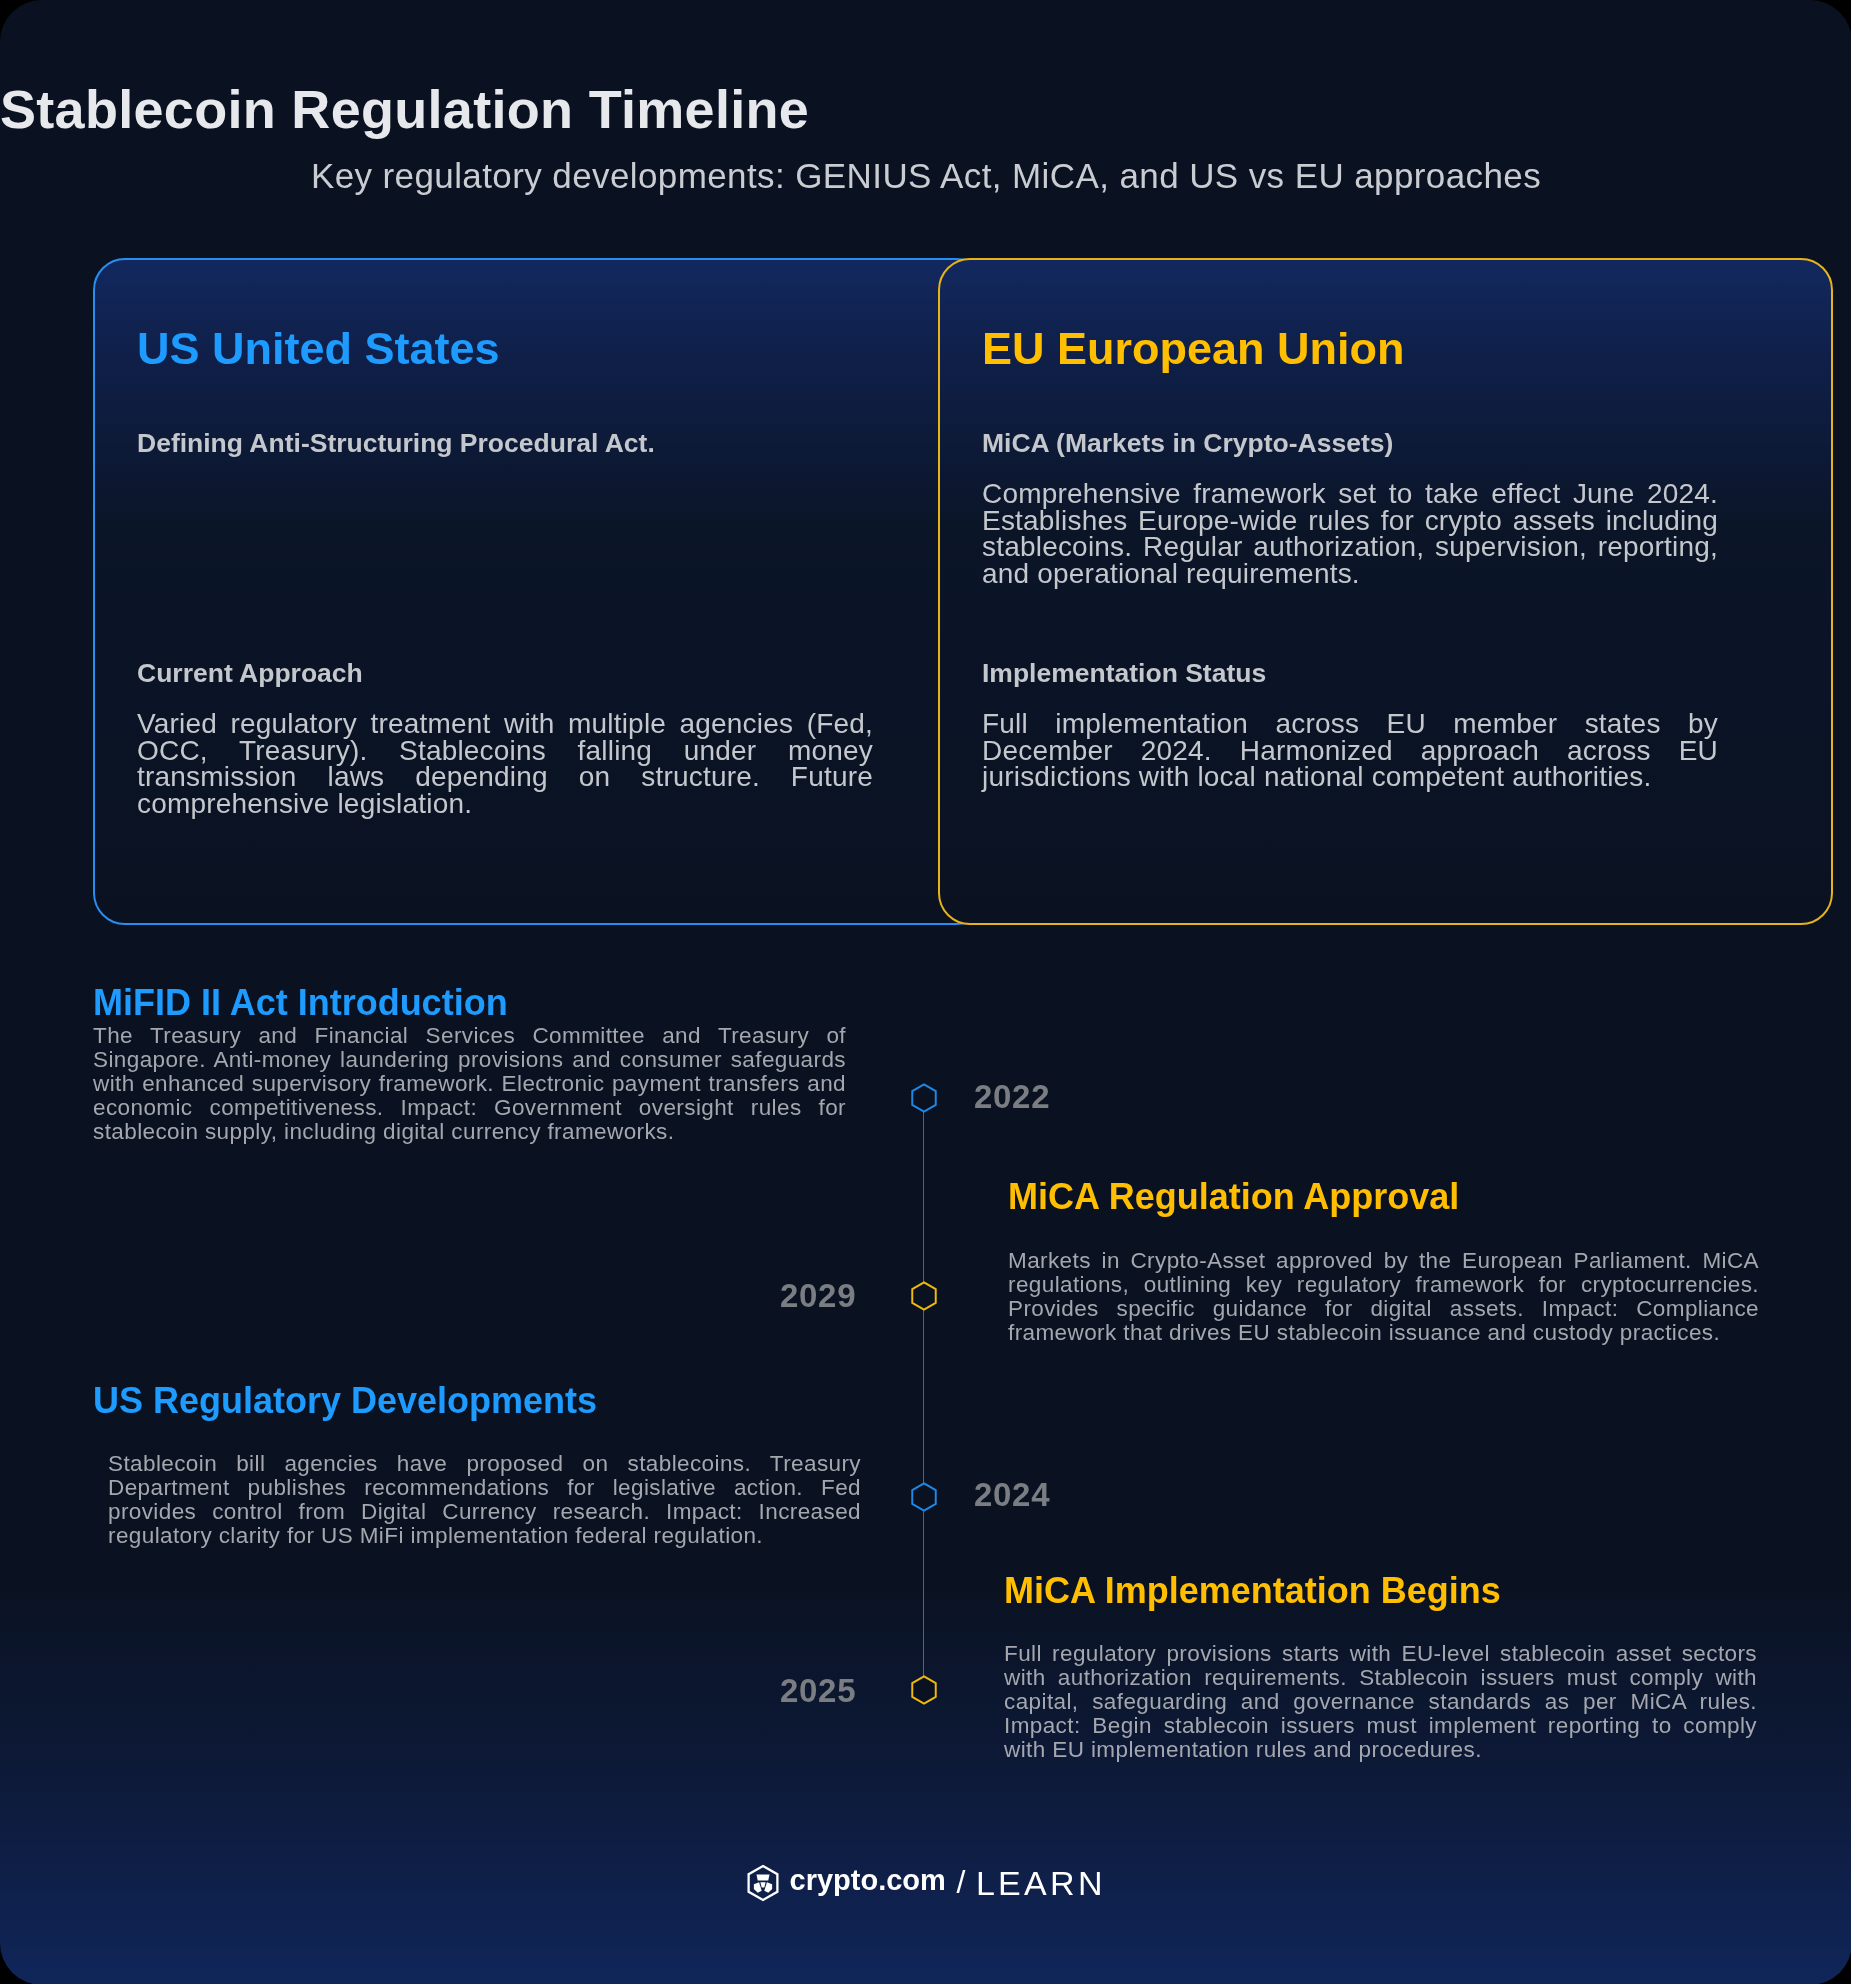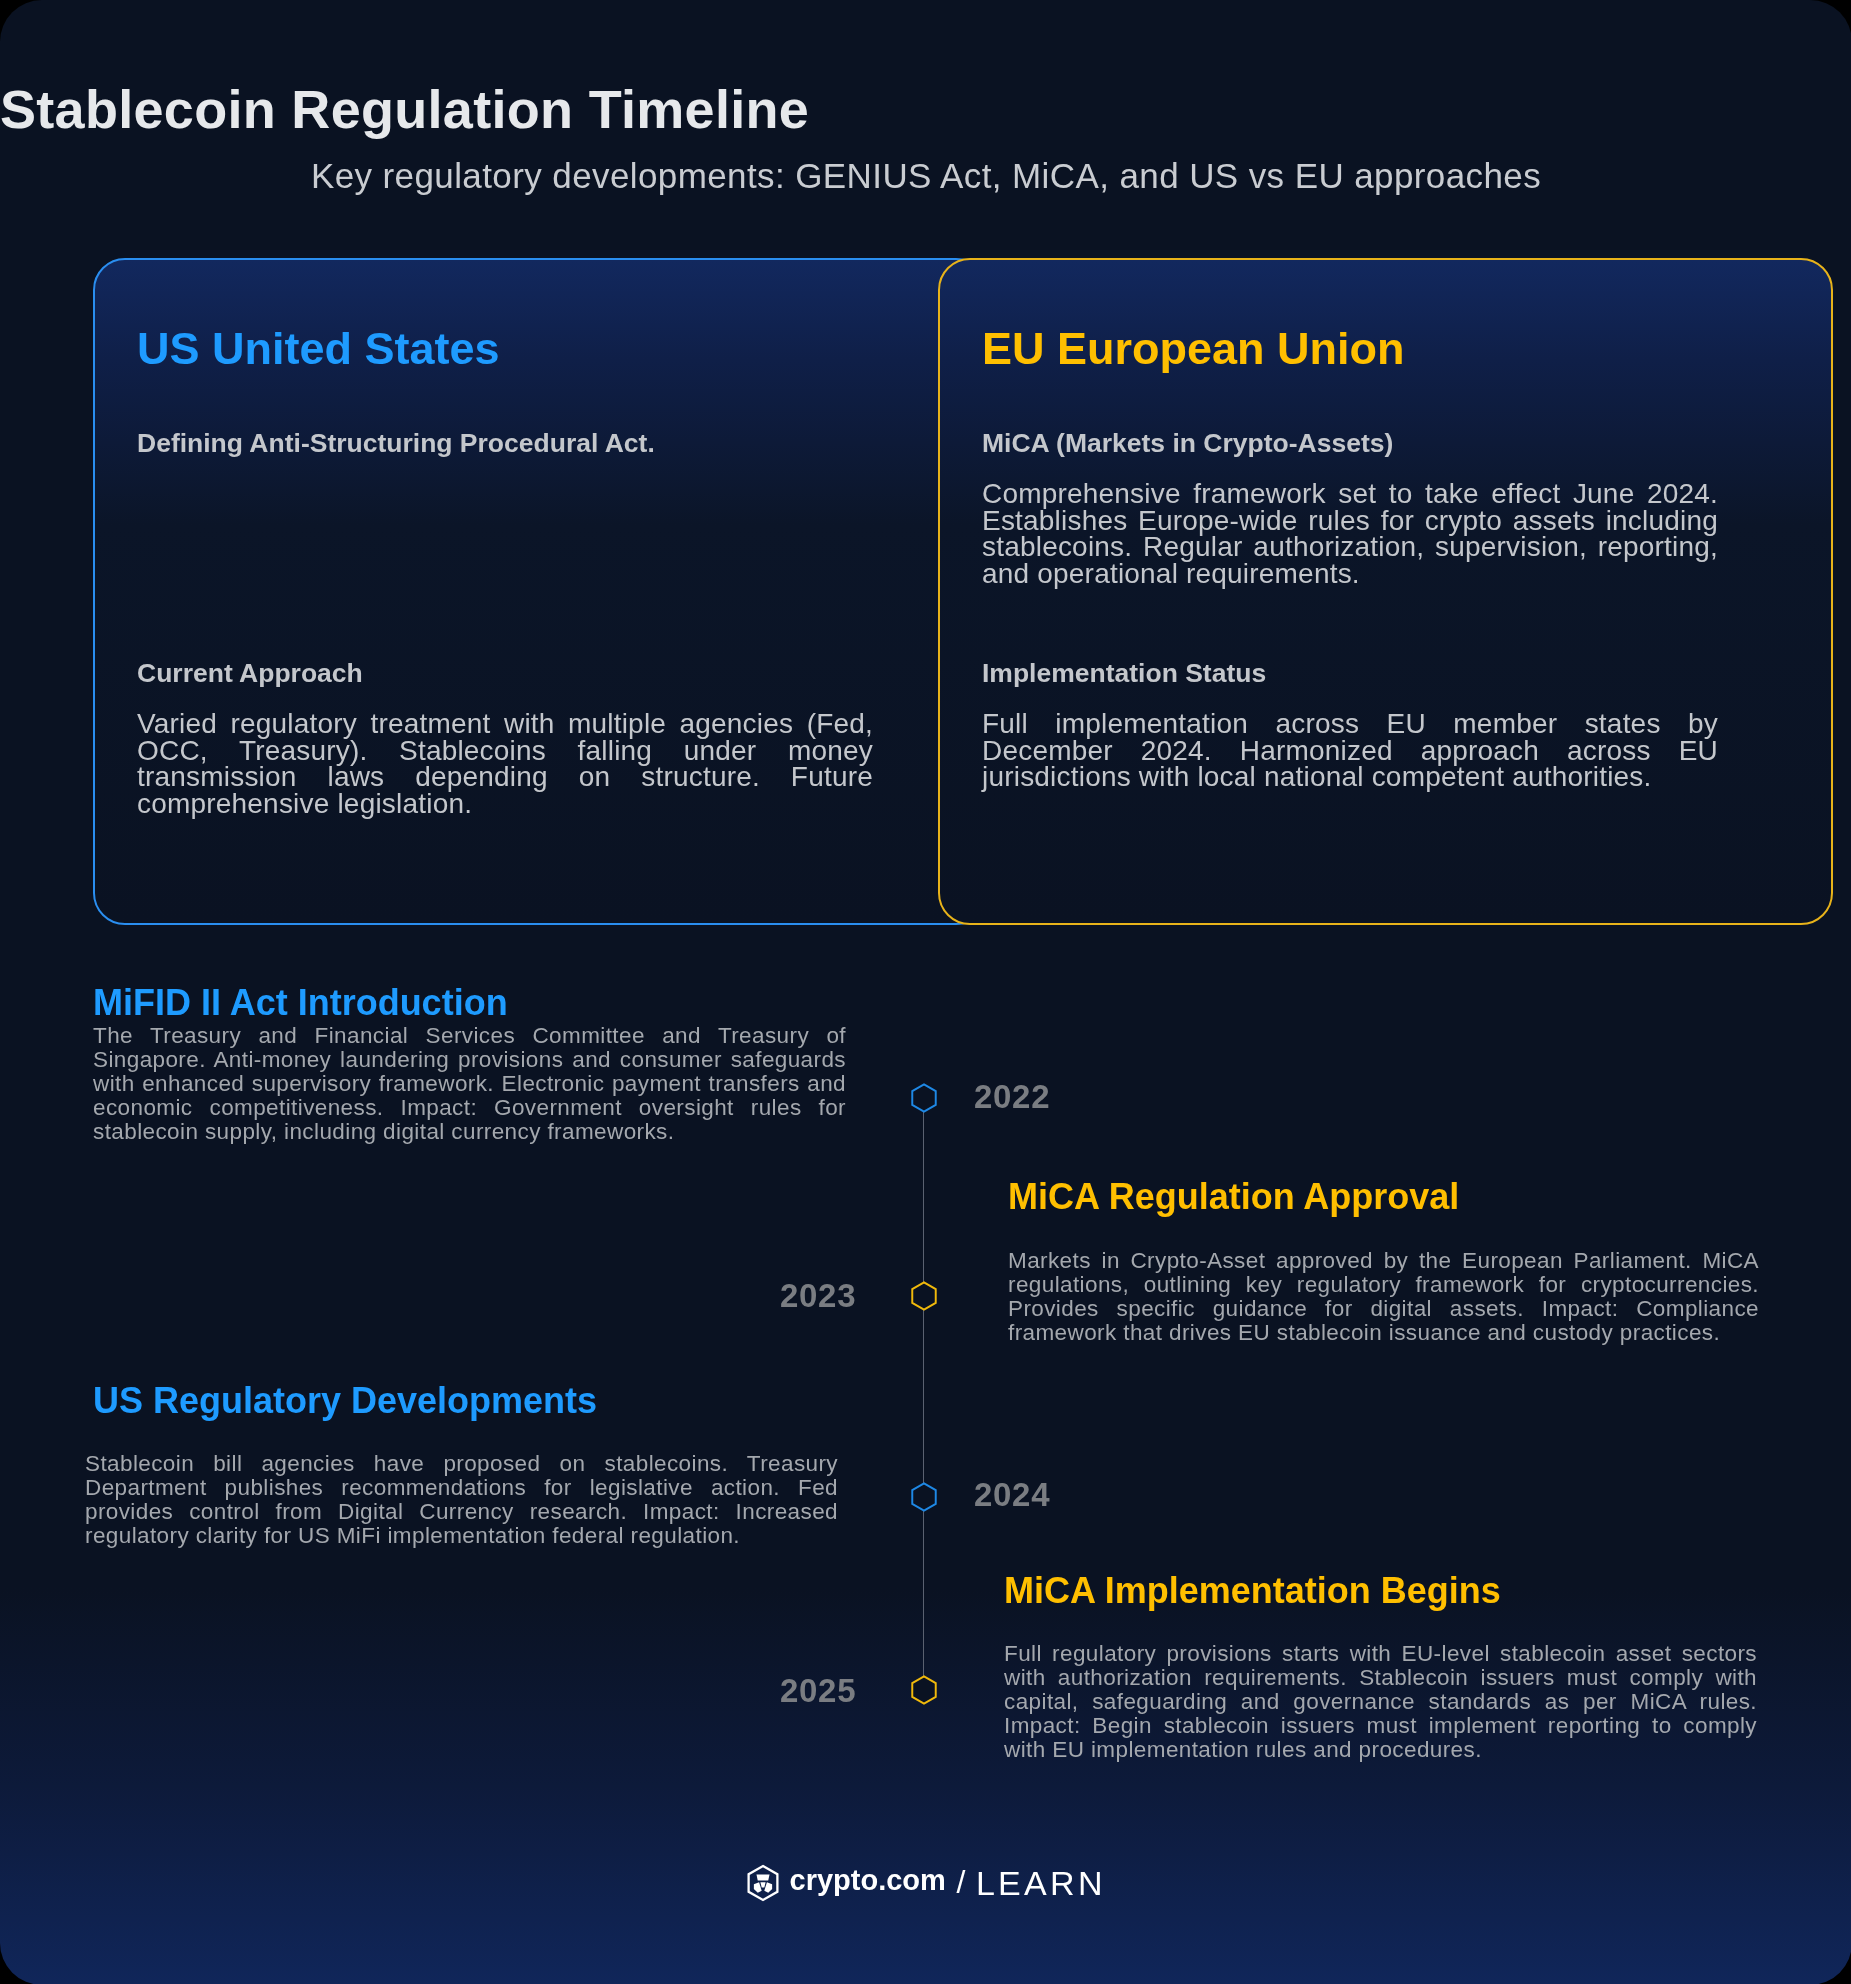--- a/index.html
+++ b/index.html
@@ -112,32 +112,32 @@
     <polygon points="21,2 39,12.5 39,33.5 21,44 3,33.5 3,12.5" fill="#0a1222" stroke="#f0b90b" stroke-width="3"></polygon>
   </svg>
   <svg class="hex" style="left:910px; top:1482px;" viewBox="0 0 42 46">
     <polygon points="21,2 39,12.5 39,33.5 21,44 3,33.5 3,12.5" fill="#0a1222" stroke="#1e88e5" stroke-width="3"></polygon>
   </svg>
   <svg class="hex" style="left:910px; top:1675px;" viewBox="0 0 42 46">
     <polygon points="21,2 39,12.5 39,33.5 21,44 3,33.5 3,12.5" fill="#0a1222" stroke="#f0b90b" stroke-width="3"></polygon>
   </svg>
 
   <div class="year" style="left:974px; top:1078px;">2022</div>
-  <div class="year" style="left:780px; top:1277px;">2023</div>
+  <div class="year" style="left:780px; top:1277px;">2029</div>
   <div class="year" style="left:974px; top:1476px;">2024</div>
   <div class="year" style="left:780px; top:1672px;">2025</div>
 
   <div class="tl-heading blue" style="left:93px; top:982px;">MiFID II Act Introduction</div>
   <div class="tl-body" style="left:93px; top:1024px; width:753px;">The Treasury and Financial Services Committee and Treasury of Singapore. Anti-money laundering provisions and consumer safeguards with enhanced supervisory framework. Electronic payment transfers and economic competitiveness. Impact: Government oversight rules for stablecoin supply, including digital currency frameworks.</div>
 
   <div class="tl-heading gold" style="left:1008px; top:1176px;">MiCA Regulation Approval</div>
   <div class="tl-body" style="left:1008px; top:1249px; width:751px;">Markets in Crypto-Asset approved by the European Parliament. MiCA regulations, outlining key regulatory framework for cryptocurrencies. Provides specific guidance for digital assets. Impact: Compliance framework that drives EU stablecoin issuance and custody practices.</div>
 
   <div class="tl-heading blue" style="left:93px; top:1380px;">US Regulatory Developments</div>
-  <div class="tl-body" style="left:85px; top:1452px; width:753px;">Stablecoin bill agencies have proposed on stablecoins. Treasury Department publishes recommendations for legislative action. Fed provides control from Digital Currency research. Impact: Increased regulatory clarity for US MiFi implementation federal regulation.</div>
+  <div class="tl-body" style="left:108px; top:1452px; width:753px;">Stablecoin bill agencies have proposed on stablecoins. Treasury Department publishes recommendations for legislative action. Fed provides control from Digital Currency research. Impact: Increased regulatory clarity for US MiFi implementation federal regulation.</div>
 
   <div class="tl-heading gold" style="left:1004px; top:1570px;">MiCA Implementation Begins</div>
   <div class="tl-body" style="left:1004px; top:1642px; width:753px;">Full regulatory provisions starts with EU-level stablecoin asset sectors with authorization requirements. Stablecoin issuers must comply with capital, safeguarding and governance standards as per MiCA rules. Impact: Begin stablecoin issuers must implement reporting to comply with EU implementation rules and procedures.</div>
 
   <div class="footer">
     <svg class="logo-icon" viewBox="0 0 52 58">
       <polygon points="26,3 48,15.5 48,42.5 26,55 4,42.5 4,15.5" fill="none" stroke="#ffffff" stroke-width="3.5"></polygon>
       <polygon points="16,16 36,16 34,25 18,25" fill="#ffffff"></polygon>
       <polygon points="12,31 20,28 24,41 18,44 12,38" fill="#ffffff"></polygon>
       <polygon points="40,31 32,28 28,41 34,44 40,38" fill="#ffffff"></polygon>

